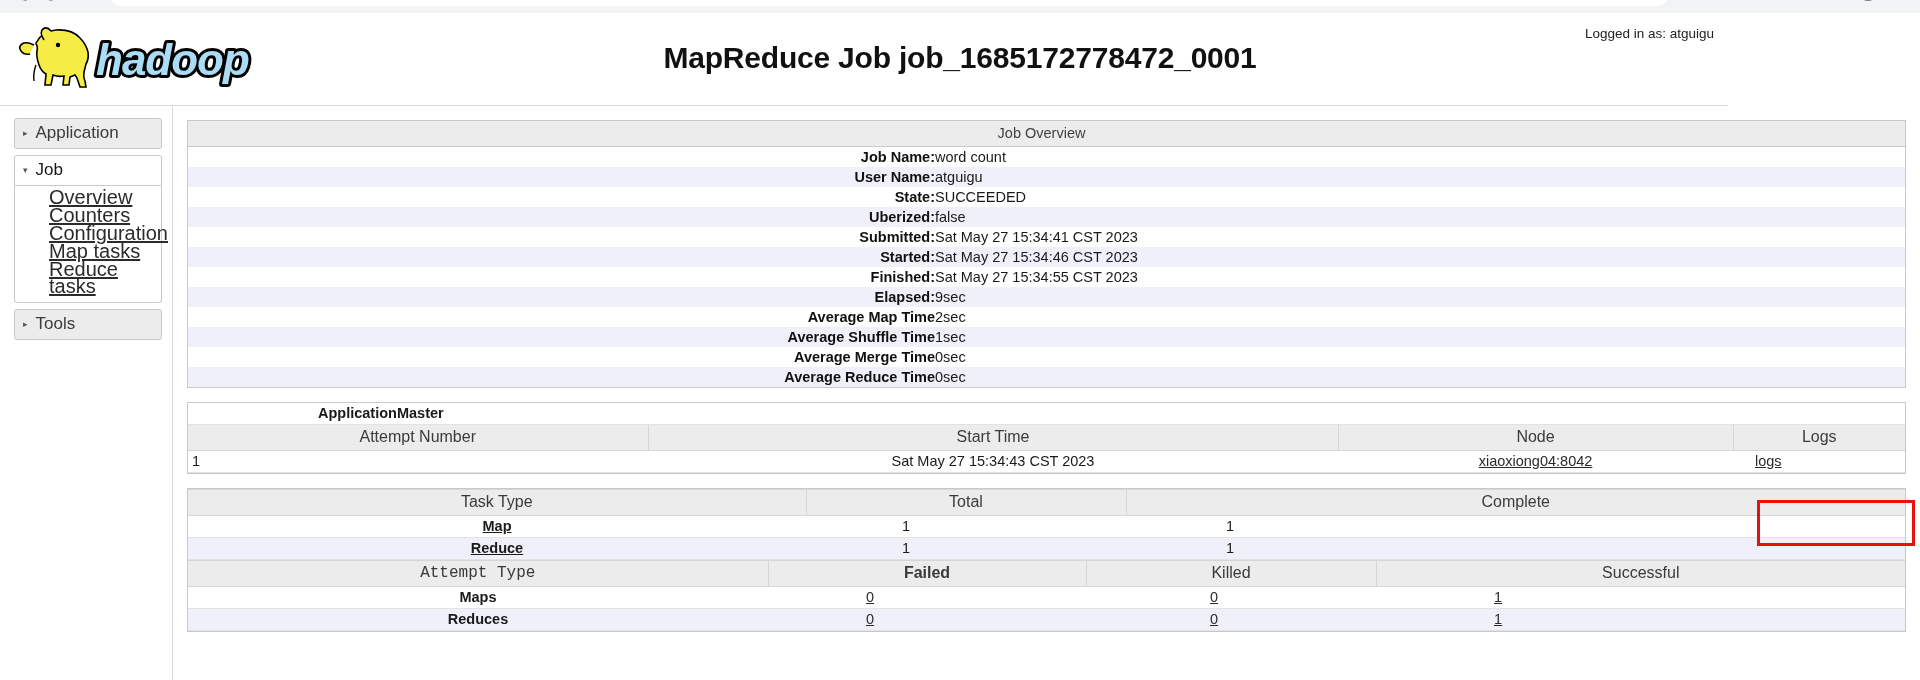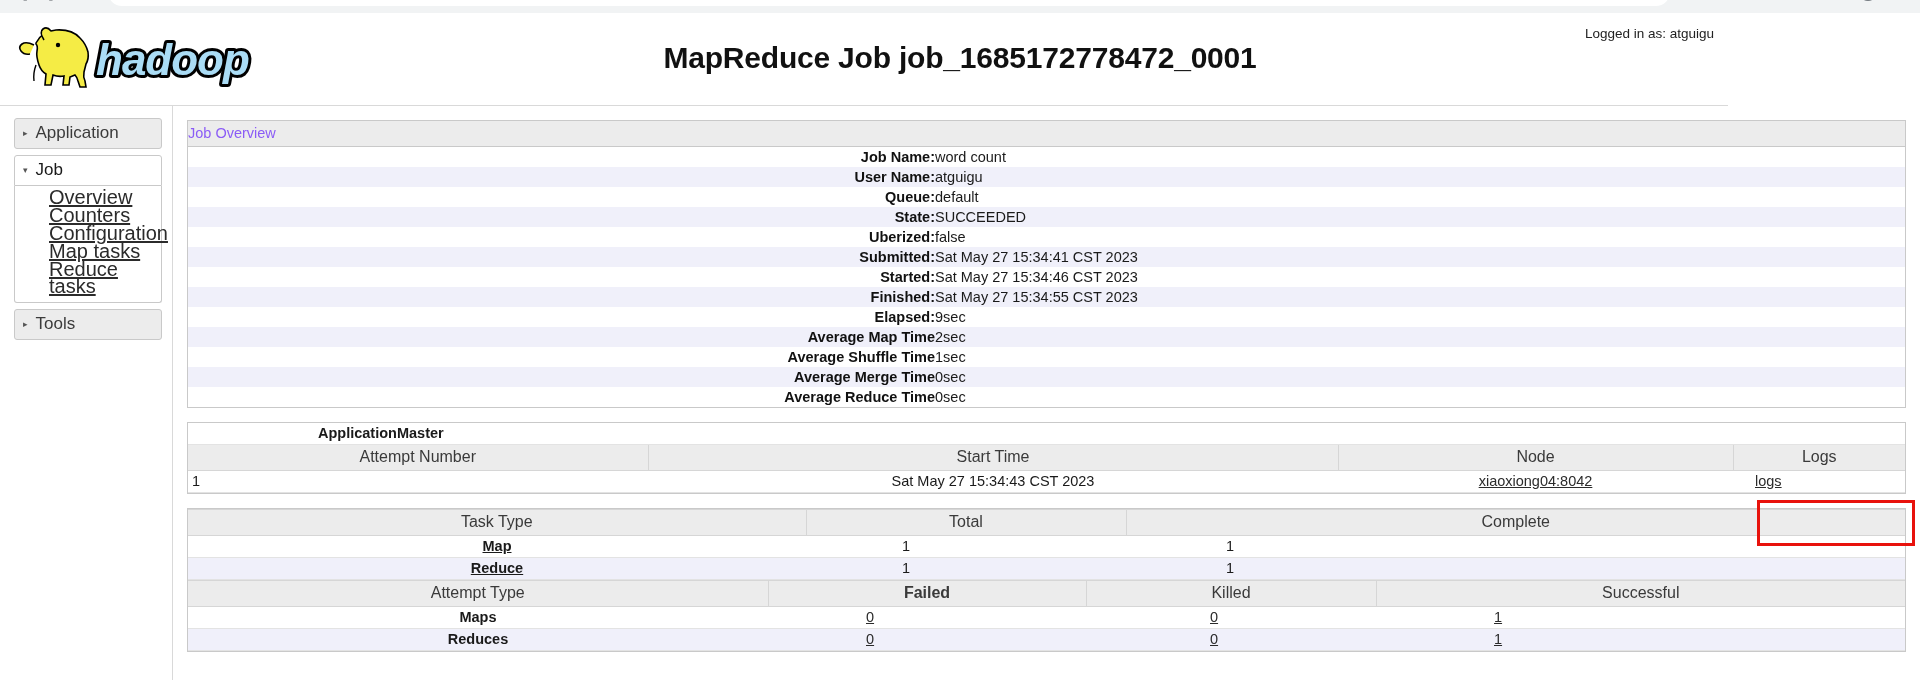--- a/index.html
+++ b/index.html
@@ -124,22 +124,22 @@
 
   
   .ov-box {
     margin: 14px 14px 0 14px;
     border: 1px solid #c9c9c9;
     background: #fff;
   }
   .ov-caption {
     background: #ececec;
     border-bottom: 1px solid #c9c9c9;
-    text-align: left;
-    font-size: 14.5px; color: #8b5cf6;
+    text-align: center;
+    font-size: 14.5px; color: #404040;
     padding: 4px 10px 5px 0;
   }
   table.ov { width: 100%; border-collapse: collapse; }
   table.ov tr td { padding: 2px 0; font-size: 14.5px; vertical-align: middle; }
   table.ov tr:nth-child(odd)  { background: #ffffff; }
   table.ov tr:nth-child(even) { background: #f0f0fa; }
   td.ov-k {
     width: 747px; text-align: right; font-weight: bold; color: #111;
     padding-right: 6px; white-space: nowrap;
   }
@@ -281,24 +281,20 @@
           <tbody>
               <tr>
             <td class="ov-k">Job Name:</td>
             <td class="ov-v">word count</td>
           </tr>
           <tr>
             <td class="ov-k">User Name:</td>
             <td class="ov-v">atguigu</td>
           </tr>
           <tr>
-            <td class="ov-k">Queue:</td>
-            <td class="ov-v">default</td>
-          </tr>
-          <tr>
             <td class="ov-k">State:</td>
             <td class="ov-v">SUCCEEDED</td>
           </tr>
           <tr>
             <td class="ov-k">Uberized:</td>
             <td class="ov-v">false</td>
           </tr>
           <tr>
             <td class="ov-k">Submitted:</td>
             <td class="ov-v">Sat May 27 15:34:41 CST 2023</td>
@@ -382,21 +378,21 @@
             </td>
             <td class="c-left" style="padding-left:96px;">1</td>
             <td class="c-left" style="padding-left:100px;">1</td>
           </tr>
         </tbody>
           </table>
 
         <table class="dt">
           <tbody>
               <tr>
-            <th style="width:580px;">Attempt Type</th>
+            <th style="width:580px;font-family:Liberation Mono, monospace;">Attempt Type</th>
             <th style="width:318px;font-weight:bold;">Failed</th>
             <th style="width:290px;">Killed</th>
             <th>Successful</th>
           </tr>
           <tr>
             <td class="c-ctr" style="font-weight:bold;">Maps</td>
             <td class="c-left" style="padding-left:98px;">
               <a class="lnk" href="#">0</a>
             </td>
             <td class="c-left" style="padding-left:124px;">

